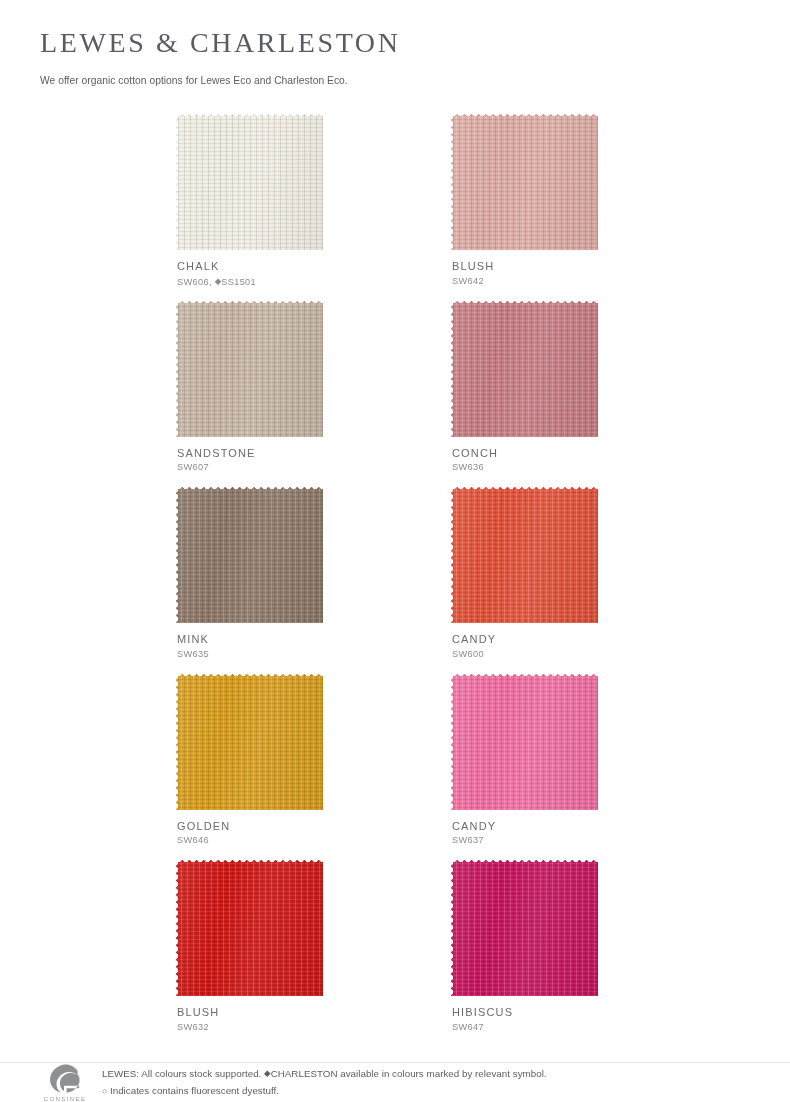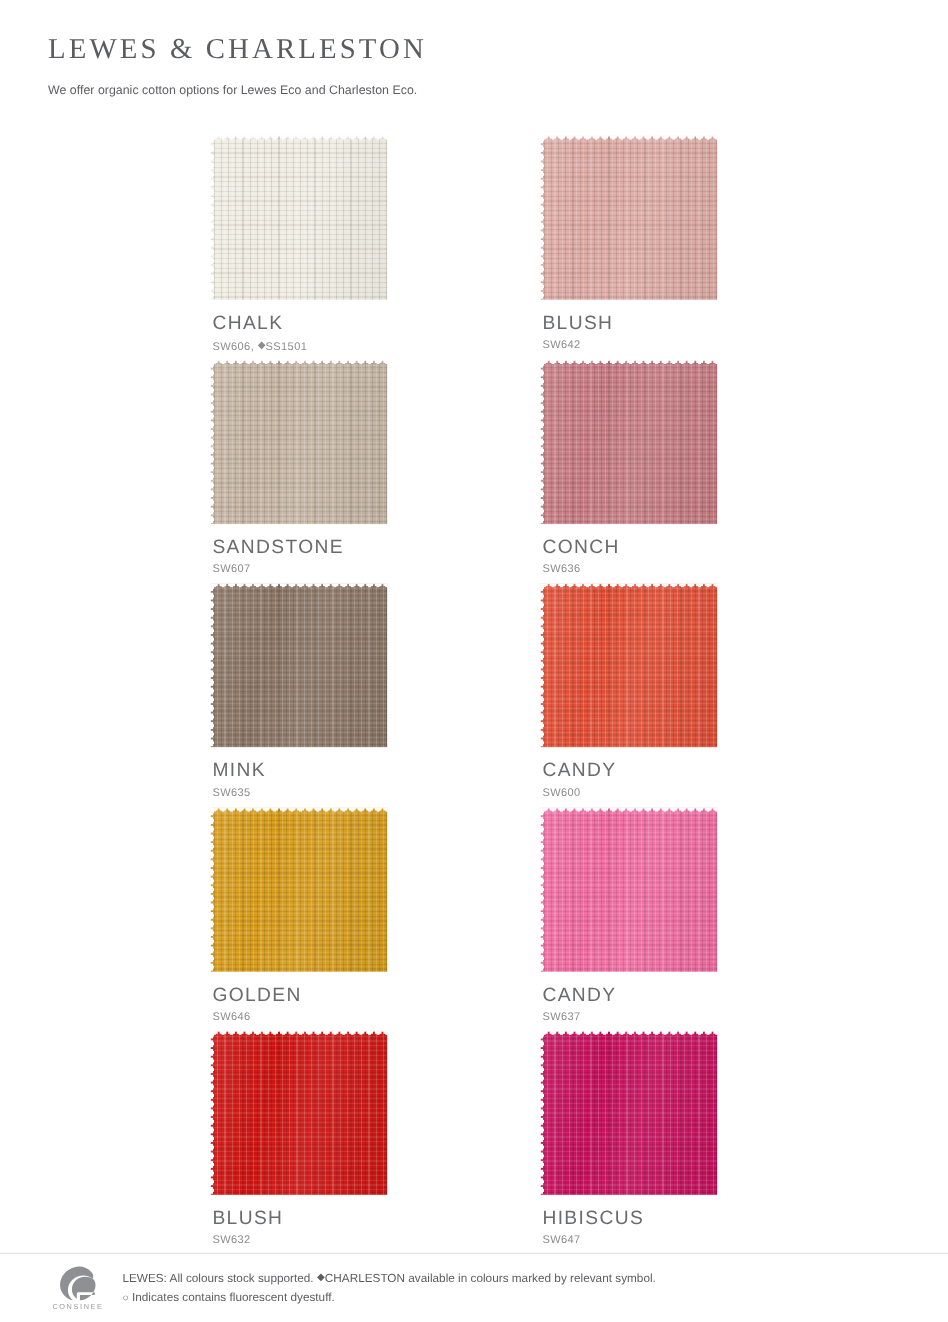--- a/index.html
+++ b/index.html
@@ -15,21 +15,21 @@
     position: relative;
     overflow: hidden;
   }
 
   
   #header {
     padding: 28px 40px 0 40px;
   }
   #page-title {
     font-family: "Liberation Serif", serif;
-    font-size: 24px;
+    font-size: 28px;
     letter-spacing: 2.6px;
     color: #5a5c62;
     font-weight: 400;
     margin: 0 0 14px 0;
     line-height: 1.1;
   }
   .intro-line {
     font-size: 10.3px;
     color: #5c5d60;
     line-height: 1.62;
@@ -111,40 +111,40 @@
       rgba(0,0,0,0.045) 100%);
   }
 
   .swatch-label {
     position: absolute;
     left: 2px;
     top: 147px;
     white-space: nowrap;
   }
   .swatch-name {
-    font-size: 16px;
+    font-size: 11px;
     letter-spacing: 1.15px;
     color: #6a6b6e;
     line-height: 1.25;
   }
   .swatch-code {
     font-size: 9.2px;
     letter-spacing: 0.35px;
     color: #8b8c8e;
     line-height: 1.5;
     margin-top: 1px;
   }
 
   
   #footer {
     position: absolute;
     left: 0;
     bottom: 0;
     width: 790px;
-    height: 58px;
+    height: 40px;
     border-top: 1px solid #e4e4e4;
     display: flex;
     align-items: center;
     padding-left: 36px;
     box-sizing: border-box;
   }
   #brand-logo {
     width: 58px;
     flex: 0 0 58px;
     text-align: center;

